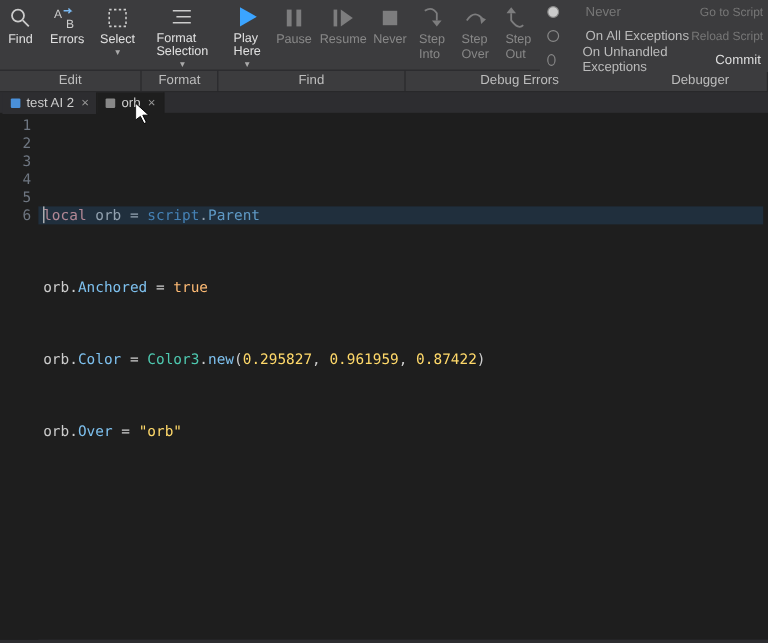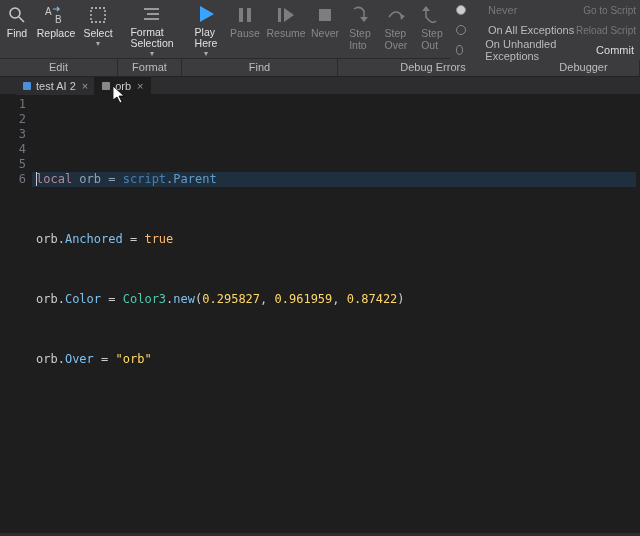--- a/index.html
+++ b/index.html
@@ -54,21 +54,21 @@
   .rp-row { display: flex; align-items: center; padding: 2px 6px; color: #bbb; height: 20px; gap: 16px; }
   .rp-row .radio { width: 10px; height: 10px; border-radius: 50%; border: 1px solid #888; margin-right: 6px; display:inline-block; }
   .rp-row .radio.on { background:#ccc; }
   .rp-row.dim { color: #777; }
   .rp-side-btn { position:absolute; right:4px; font-size:10px; color:#777; }
   .tabs {
     display: flex;
     background: #2d2d30;
     height: 18px;
     border-bottom: 1px solid #1e1e1e;
-    padding-left: 16px;
+    padding-left: 2px;
   }
   .tab {
     display: flex; align-items: center;
     padding: 0 6px;
     font-size: 11px;
     color: #ccc;
     background: #2d2d30;
     border-right: 1px solid #1e1e1e;
     height: 18px;
     gap: 4px;
@@ -140,21 +140,21 @@
     </div>
 
     <div class="rbtn" style="width:44px">
       <span class="ico">
         <svg width="22" height="20" viewBox="0 0 22 20">
             <text x="0" y="10" font-size="10" fill="#ccc">A</text>
             <text x="10" y="18" font-size="10" fill="#ccc">B</text>
             <path d="M8 4 L14 4 L12 2 M14 4 L12 6" stroke="#7ab8f0" stroke-width="1.2" fill="none"></path>
           </svg>
       </span>
-      <span class="lbl">Replace</span>
+      <span class="lbl">Errors</span>
     </div>
 
     <div class="rbtn" style="width:40px">
       <span class="ico">
         <svg width="20" height="20" viewBox="0 0 20 20">
             <rect x="3" y="3" width="14" height="14" stroke="#ccc" stroke-width="1.3" stroke-dasharray="2 2" fill="none"></rect>
           </svg>
       </span>
       <span class="lbl">Select</span>
       <span class="drop">▾</span>

